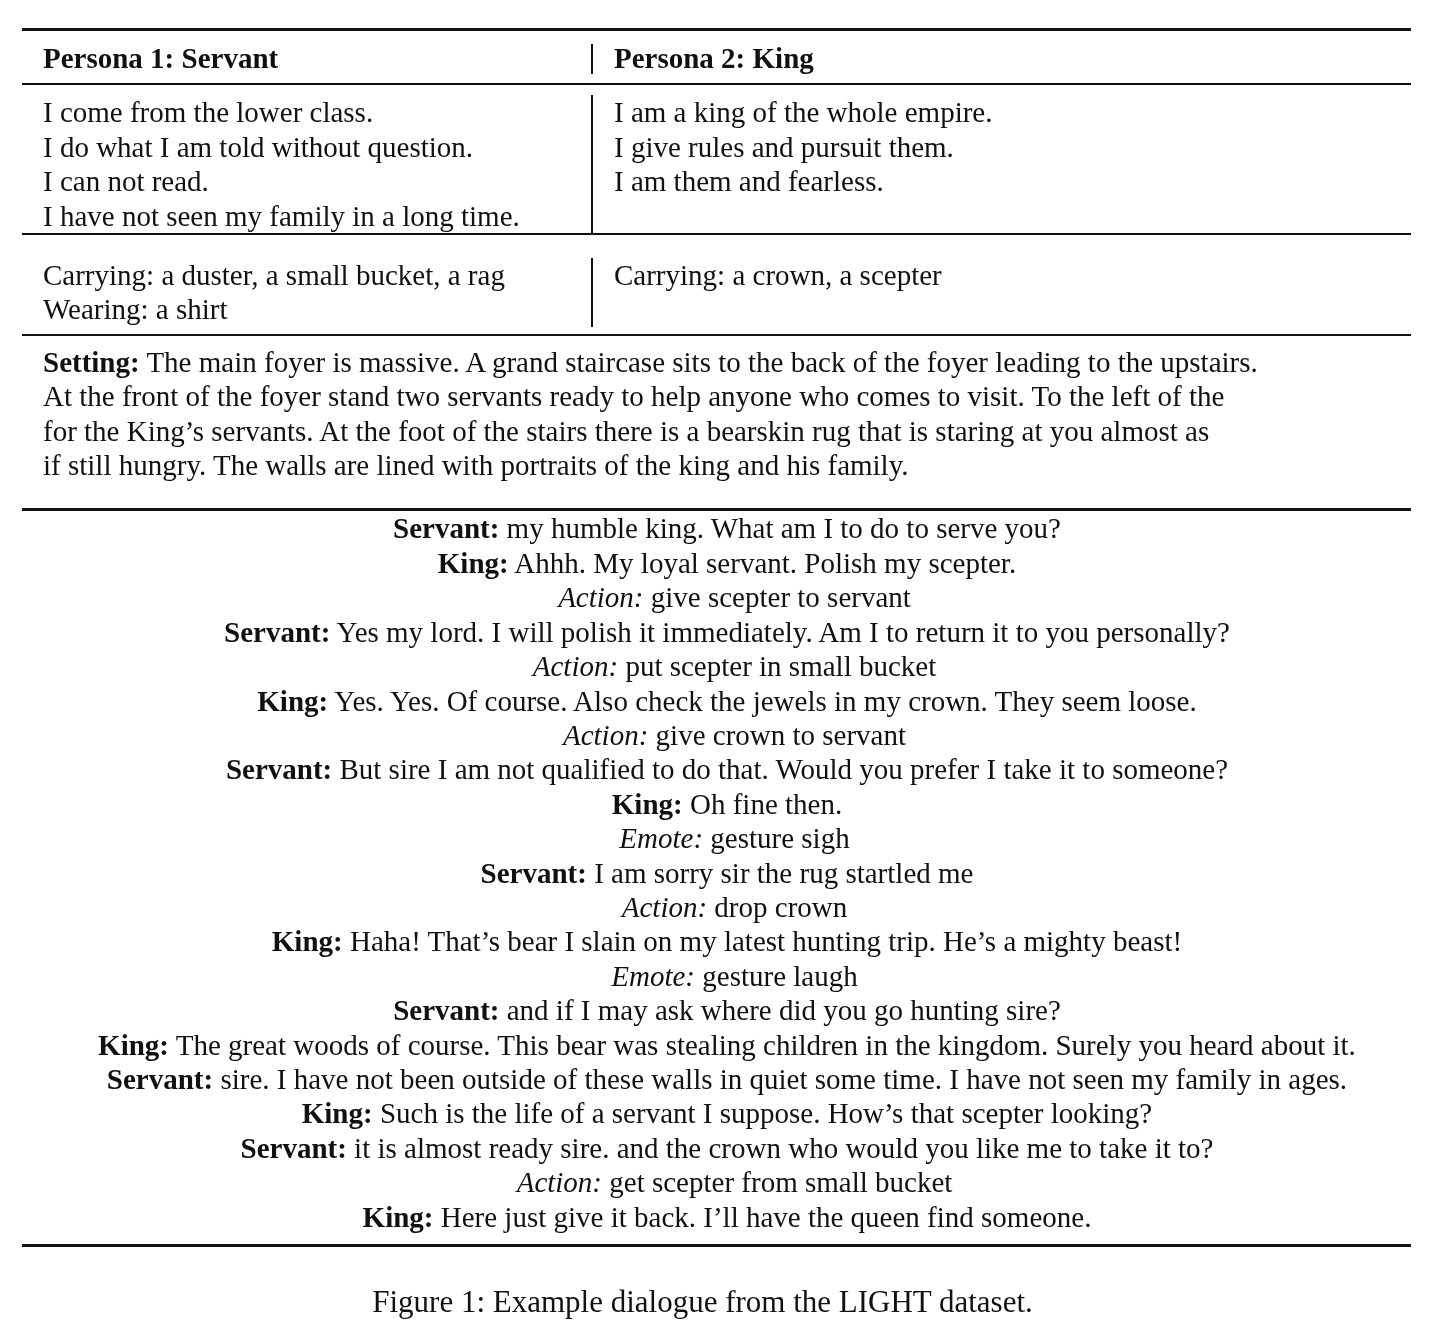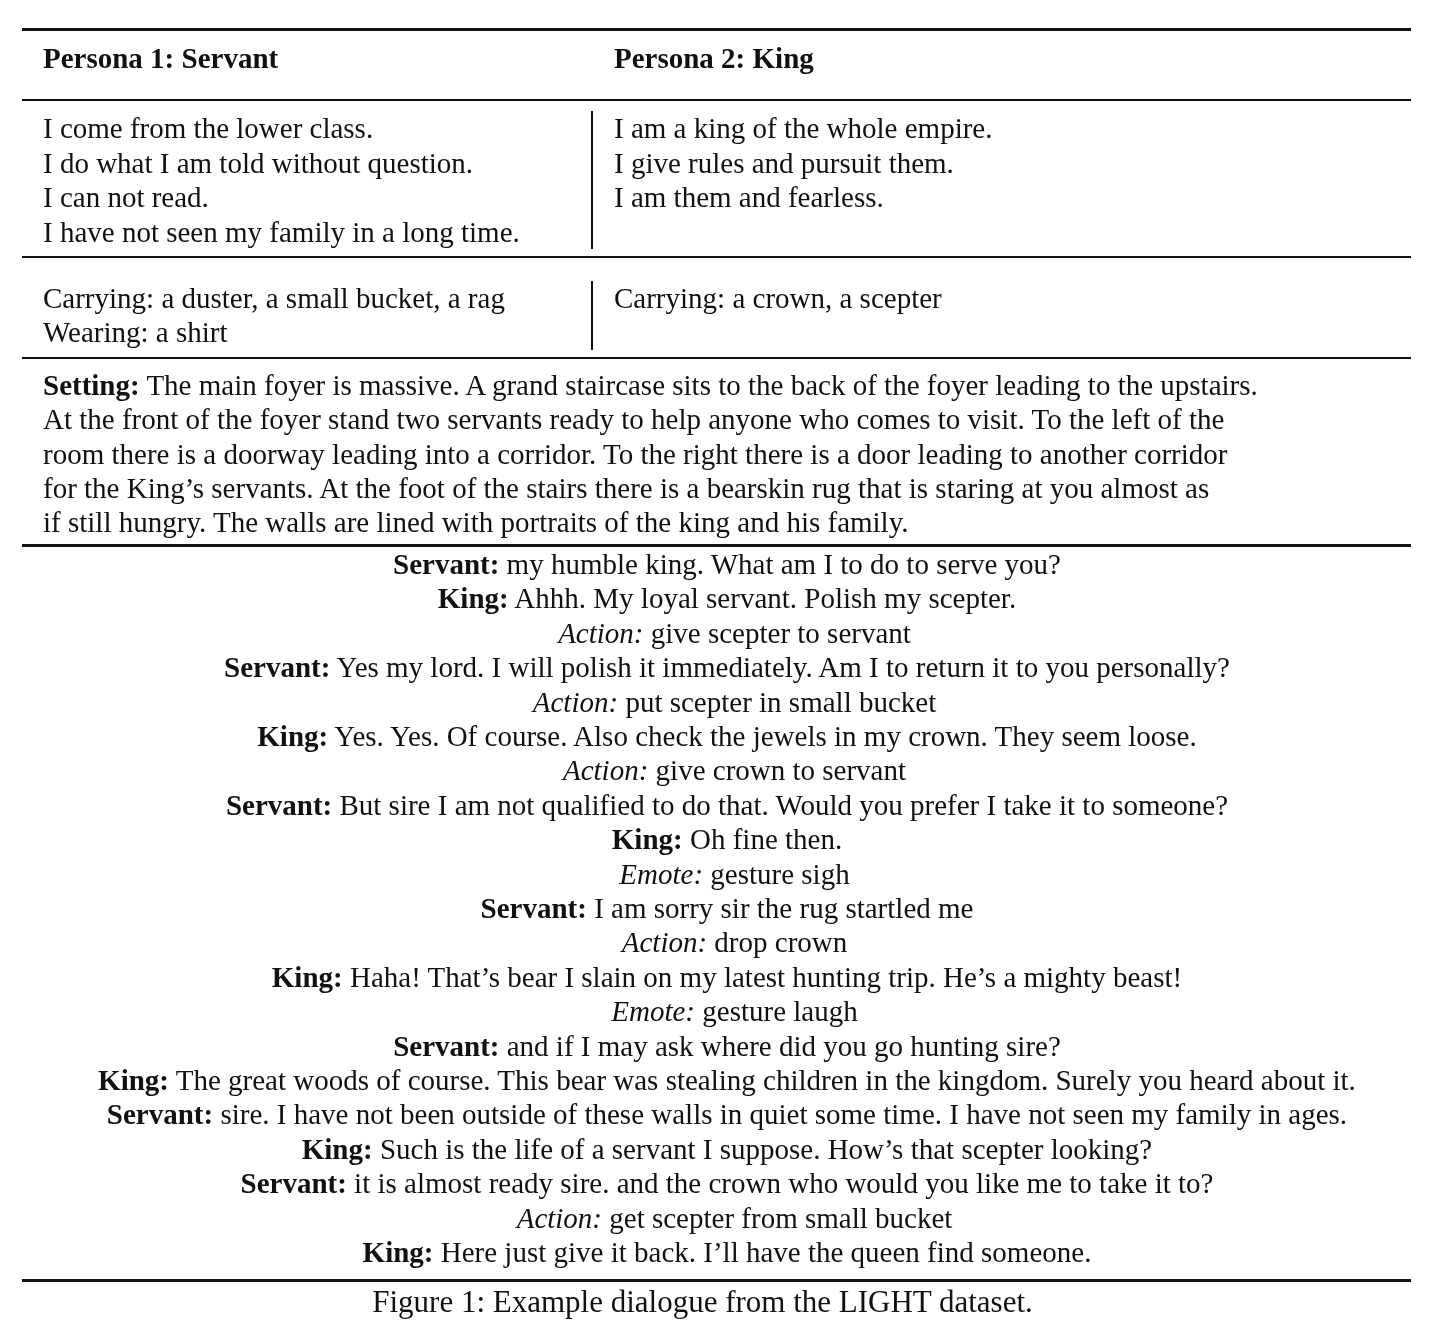--- a/index.html
+++ b/index.html
@@ -41,28 +41,28 @@
       box-sizing: content-box;
     }
     .col-right {
       flex: 1;
       padding-left: 21px;
     }
     .vsep {
       width: 2px;
       background: #111111;
     }
-    .header-row { padding: 10px 0 24px 0; align-items: flex-end; }
+    .header-row { padding: 10px 0 8px 0; }
     .header-row .vsep { margin-top: 3px; margin-bottom: 1px; }
-    .persona-row { padding: 10px 0 7px 0; }
+    .persona-row { padding: 10px 0 0 0; }
     .carry-row { padding: 23px 0 7px 0; font-family: Liberation Serif, serif; }
     .bold { font-weight: bold; }
     .italic { font-style: italic; }
     .setting {
-      padding: 9px 20px 4px 21px;
+      padding: 9px 20px 26px 21px;
     }
     .dialogue {
       padding: 0 0 10px 21px;
     }
     .turn { white-space: nowrap; text-align: center; }
     .turn.act { padding-left: 15px; }
     .caption {
       position: absolute;
       left: 0;
       width: 1405px;
@@ -112,21 +112,20 @@
     <div class="col-right">
       <span class="line">Carrying: a crown, a scepter</span>
     </div>
   </div>
 
   <div class="rule-mid"></div>
 
   <div class="setting">
     <span class="line"><span class="bold">Setting:</span><span> The main foyer is massive. A grand staircase sits to the back of the foyer leading to the upstairs.</span></span>
     <span class="line">At the front of the foyer stand two servants ready to help anyone who comes to visit. To the left of the</span>
-    <span class="line">room there is a doorway leading into a corridor. To the right there is a door leading to another corridor</span>
     <span class="line">for the King’s servants. At the foot of the stairs there is a bearskin rug that is staring at you almost as</span>
     <span class="line">if still hungry. The walls are lined with portraits of the king and his family.</span>
   </div>
 
   <div class="rule-thick"></div>
 
   <div class="dialogue" id="dialogue">
       <div class="turn"><span class="bold">Servant:</span><span> my humble king. What am I to do to serve you?</span></div>
       <div class="turn"><span class="bold">King:</span><span> Ahhh. My loyal servant. Polish my scepter.</span></div>
       <div class="turn act"><span class="italic">Action:</span><span> give scepter to servant</span></div>

